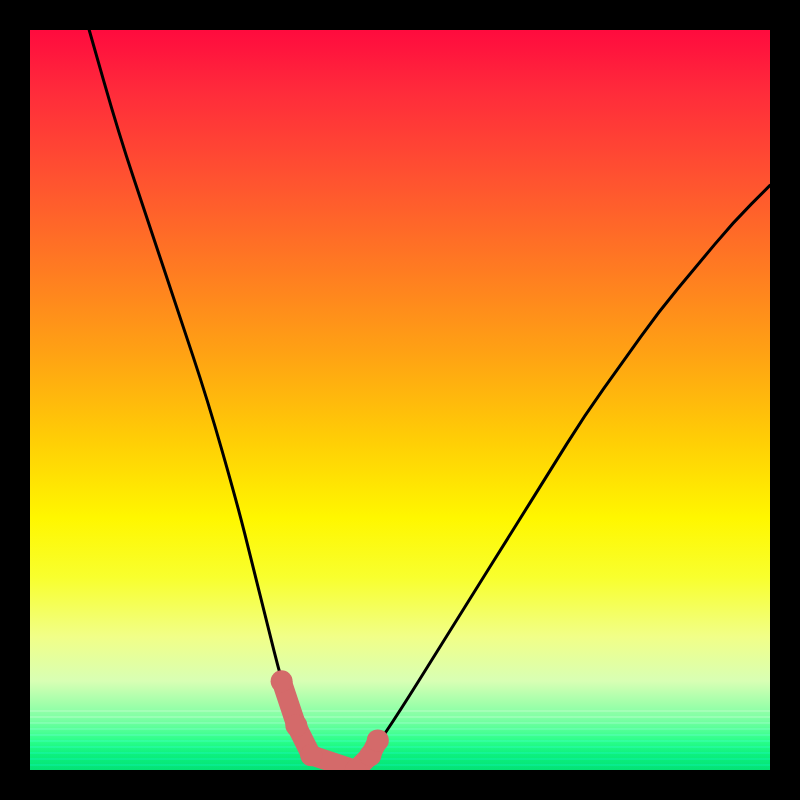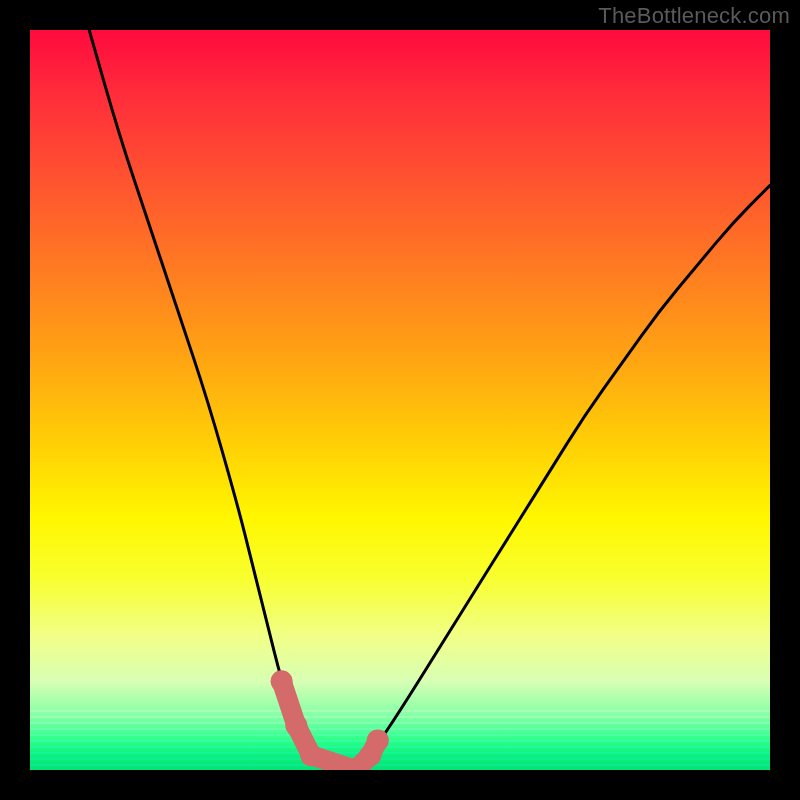--- a/index.html
+++ b/index.html
@@ -76,21 +76,20 @@
         rgba(255,255,255,0) 6px
       );
     mix-blend-mode: overlay;
     z-index: 2;
   }
 </style>
 </head>
 <body>
 
 <div class="frame">
-  <div class="watermark">TheBottleneck.com</div>
 
   <div class="plot">
     <div class="green-stripes"></div>
 
     <svg class="curve" viewBox="0 0 740 740" preserveAspectRatio="none">
 
       <path d="M 59.2 0 Q 59.2 0 74 51.80000000000001 Q 88.8 103.60000000000002 103.6 148 Q 118.4 192.39999999999998 133.2 236.79999999999998 Q 148 281.2 162.8 325.6 Q 177.6 370 192.4 421.8 Q 207.20000000000002 473.6 214.60000000000002 503.2 Q 222 532.8 229.4 562.4 Q 236.8 592 244.20000000000002 621.6 Q 251.60000000000002 651.2 259 673.4000000000001 Q 266.4 695.6 273.79999999999995 710.4000000000001 Q 281.2 725.2 288.6 732.6 Q 296 740 303.4 740 Q 310.8 740 318.20000000000005 740 Q 325.6 740 333 732.6 Q 340.40000000000003 725.2 355.20000000000005 703 Q 370 680.8 388.5 651.2 Q 407.00000000000006 621.6 425.5 592 Q 444 562.4 462.5 532.8 Q 481 503.2 499.5 473.6 Q 518 444 536.5 414.4 Q 555 384.8 573.5 358.9 Q 592 332.99999999999994 610.5 307.09999999999997 Q 629 281.2 647.5 259 Q 666 236.79999999999995 684.5 214.59999999999997 Q 703 192.39999999999998 721.5 173.89999999999998 T 740 155.39999999999998" fill="none" stroke="#000" stroke-width="3" stroke-linecap="round" stroke-linejoin="round"></path>
 
       <path d="M 251.60000000000002 651.2 L 266.4 695.6 L 281.2 725.2 L 325.6 740 L 340.40000000000003 725.2 L 347.79999999999995 710.4" fill="none" stroke="#d46a6a" stroke-width="20" stroke-linecap="round" stroke-linejoin="round"></path>
 

